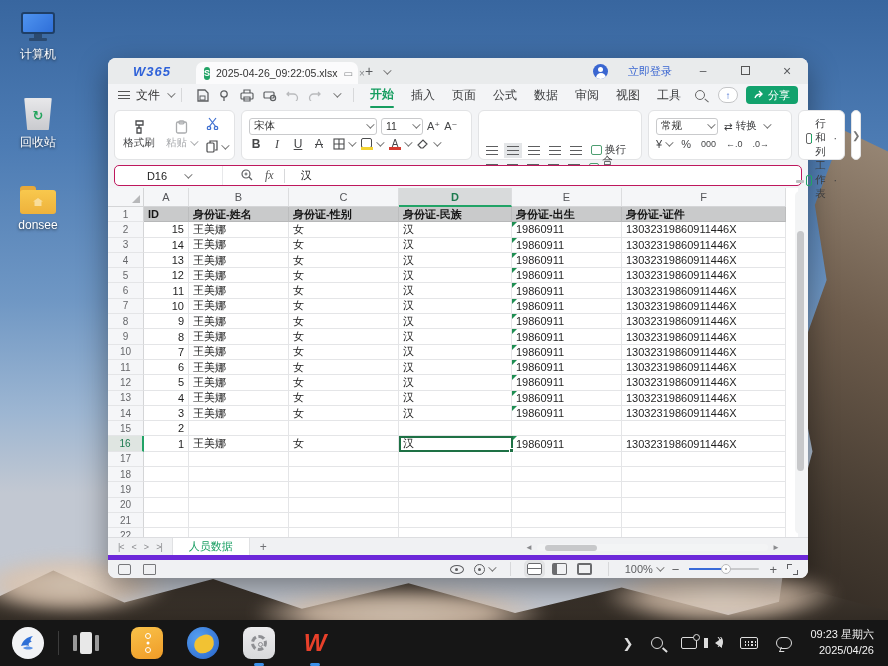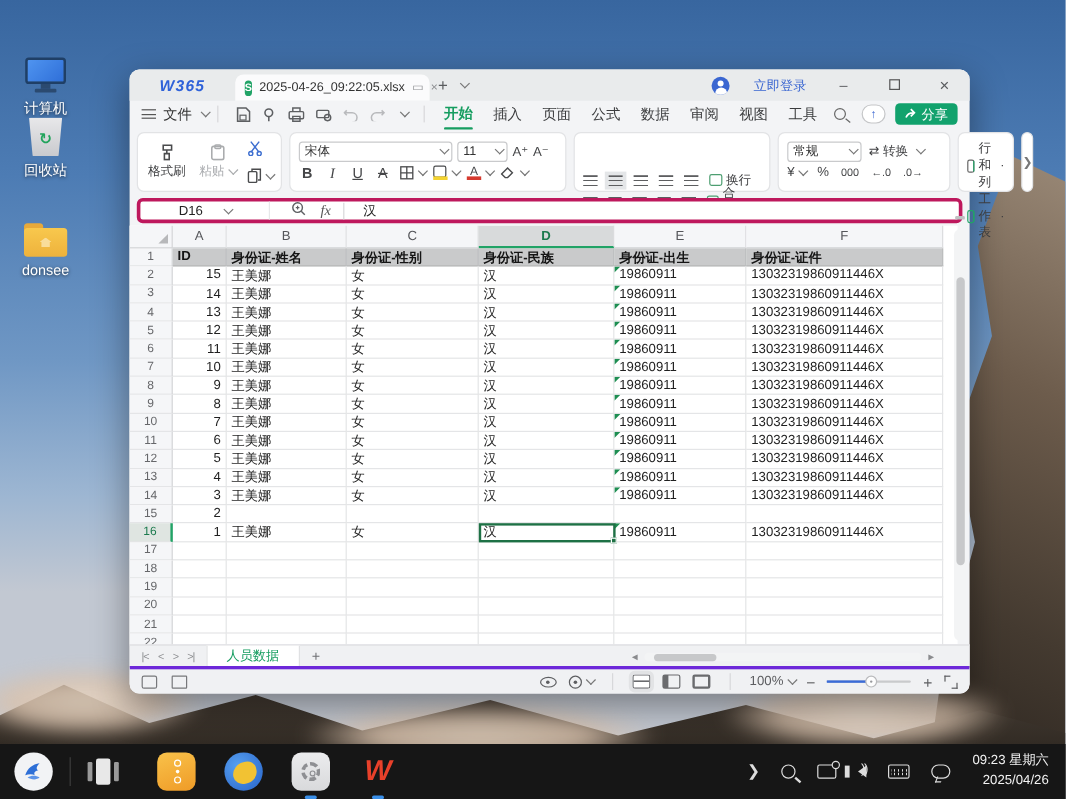--- a/index.html
+++ b/index.html
@@ -111,21 +111,21 @@
   .small-lbl { font-size:10.5px; color:#3c3d3f; display:flex; align-items:center; gap:3px; }
   .tinybox { width:11px; height:10px; border:1.2px solid #4d9e71; border-radius:2px; }
   .numglyph { font-size:9px; color:#454648; }
   .rc-ic { width:11px; height:11px; border:1.2px solid #666; border-radius:2px; position:relative; }
   .rc-ic::after { content:""; position:absolute; left:4px; top:0; bottom:0; width:1.2px; background:#21a366; }
   .expand-ch { background:#fff; border:1px solid #e2e3e5; border-radius:6px; width:14px; height:50px;
     display:flex; align-items:center; justify-content:center; color:#777; font-size:10px; }
 
   
   .fbar { position:absolute; left:6px; top:107px; width:688px; height:21px; background:#fff;
-    border:3px solid #be185d; border-radius:5px; display:flex; align-items:center; }
+    border:1px solid #be185d; border-radius:5px; display:flex; align-items:center; }
   .namebox { width:108px; display:flex; align-items:center; justify-content:center; gap:14px;
     border-right:1px solid #e7e8ea; height:100%; font-size:11px; color:#222; }
   .fx { font-style:italic; font-family:"Liberation Serif",serif; color:#555; font-size:12px; }
   .fval { margin-left:10px; color:#222; }
 
   
   .grid { position:absolute; left:0; top:130px; width:690px; height:349px; overflow:hidden; background:#fff; }
   .colhdr-row { display:flex; height:19px; }
   .corner { width:36px; height:19px; background:#f5f6f8; border-right:1px solid #d4d5d7;
     border-bottom:1px solid #d4d5d7; position:relative; }
@@ -161,21 +161,21 @@
   .stab { background:#fff; height:18px; display:flex; align-items:center; padding:0 16px;
     color:#169d60; font-size:11px; border-left:1px solid #e0e1e3; border-right:1px solid #e0e1e3; }
   .addsheet { padding:0 10px; color:#6f7074; font-size:12px; }
   .hscroll { position:absolute; right:28px; top:6px; width:255px; height:7px; display:flex; align-items:center; gap:4px; }
   .htrack { flex:1; height:7px; background:#f3f4f5; border-radius:4px; position:relative; }
   .hthumb { position:absolute; left:8px; top:0.5px; width:52px; height:6px; background:#c7c8ca; border-radius:3px; }
   .harrow { color:#8a8b8e; font-size:8px; }
 
   
   .statusbar { position:absolute; left:0; top:497px; width:700px; height:23px; background:#f0f1f3;
-    border-top:3px solid #6d28d9; border-radius:0 0 8px 8px; display:flex; align-items:center;
+    border-top:5px solid #6d28d9; border-radius:0 0 8px 8px; display:flex; align-items:center;
     padding:0 10px; color:#5d5e61; }
   .sb-ic { width:13px; height:11px; border:1.2px solid #77787b; border-radius:2px; margin-right:12px; }
   .sb-right { margin-left:auto; display:flex; align-items:center; gap:10px; }
   .eye { width:14px; height:9px; border:1.3px solid #5d5e61; border-radius:50%; position:relative; }
   .eye::after { content:""; position:absolute; left:4.5px; top:2px; width:3px; height:3px;
     border-radius:50%; background:#5d5e61; }
   .target { width:11px; height:11px; border:1.3px solid #5d5e61; border-radius:50%; position:relative; }
   .target::after { content:""; position:absolute; left:3.2px; top:3.2px; width:3px; height:3px;
     border-radius:50%; background:#5d5e61; }
   .view-ic { width:15px; height:12px; border:1.2px solid #6a6b6e; border-radius:2px; }
@@ -248,21 +248,21 @@
 <body>
 
 <div class="desktop">
   <div class="mtn-right"></div>
   <div class="mtn-band"></div>
   <div class="cloud" style="left:-30px;top:555px;width:200px;height:60px;"></div>
   <div class="cloud" style="left:250px;top:585px;width:300px;height:55px;"></div>
   <div class="cloud" style="left:600px;top:565px;width:240px;height:60px;"></div>
 </div>
 
-<div class="dicon" style="left:2px;top:12px;margin-top:36px;">
+<div class="dicon" style="left:2px;top:12px;">
   <div class="ic-computer">
     <div class="scr"></div>
       <div class="std"></div>
       <div class="base"></div>
   </div>
   <div class="lbl">计算机</div>
 </div>
 <div class="dicon" style="left:2px;top:98px;">
   <div class="ic-trash">
       <div class="rec">↻</div>

